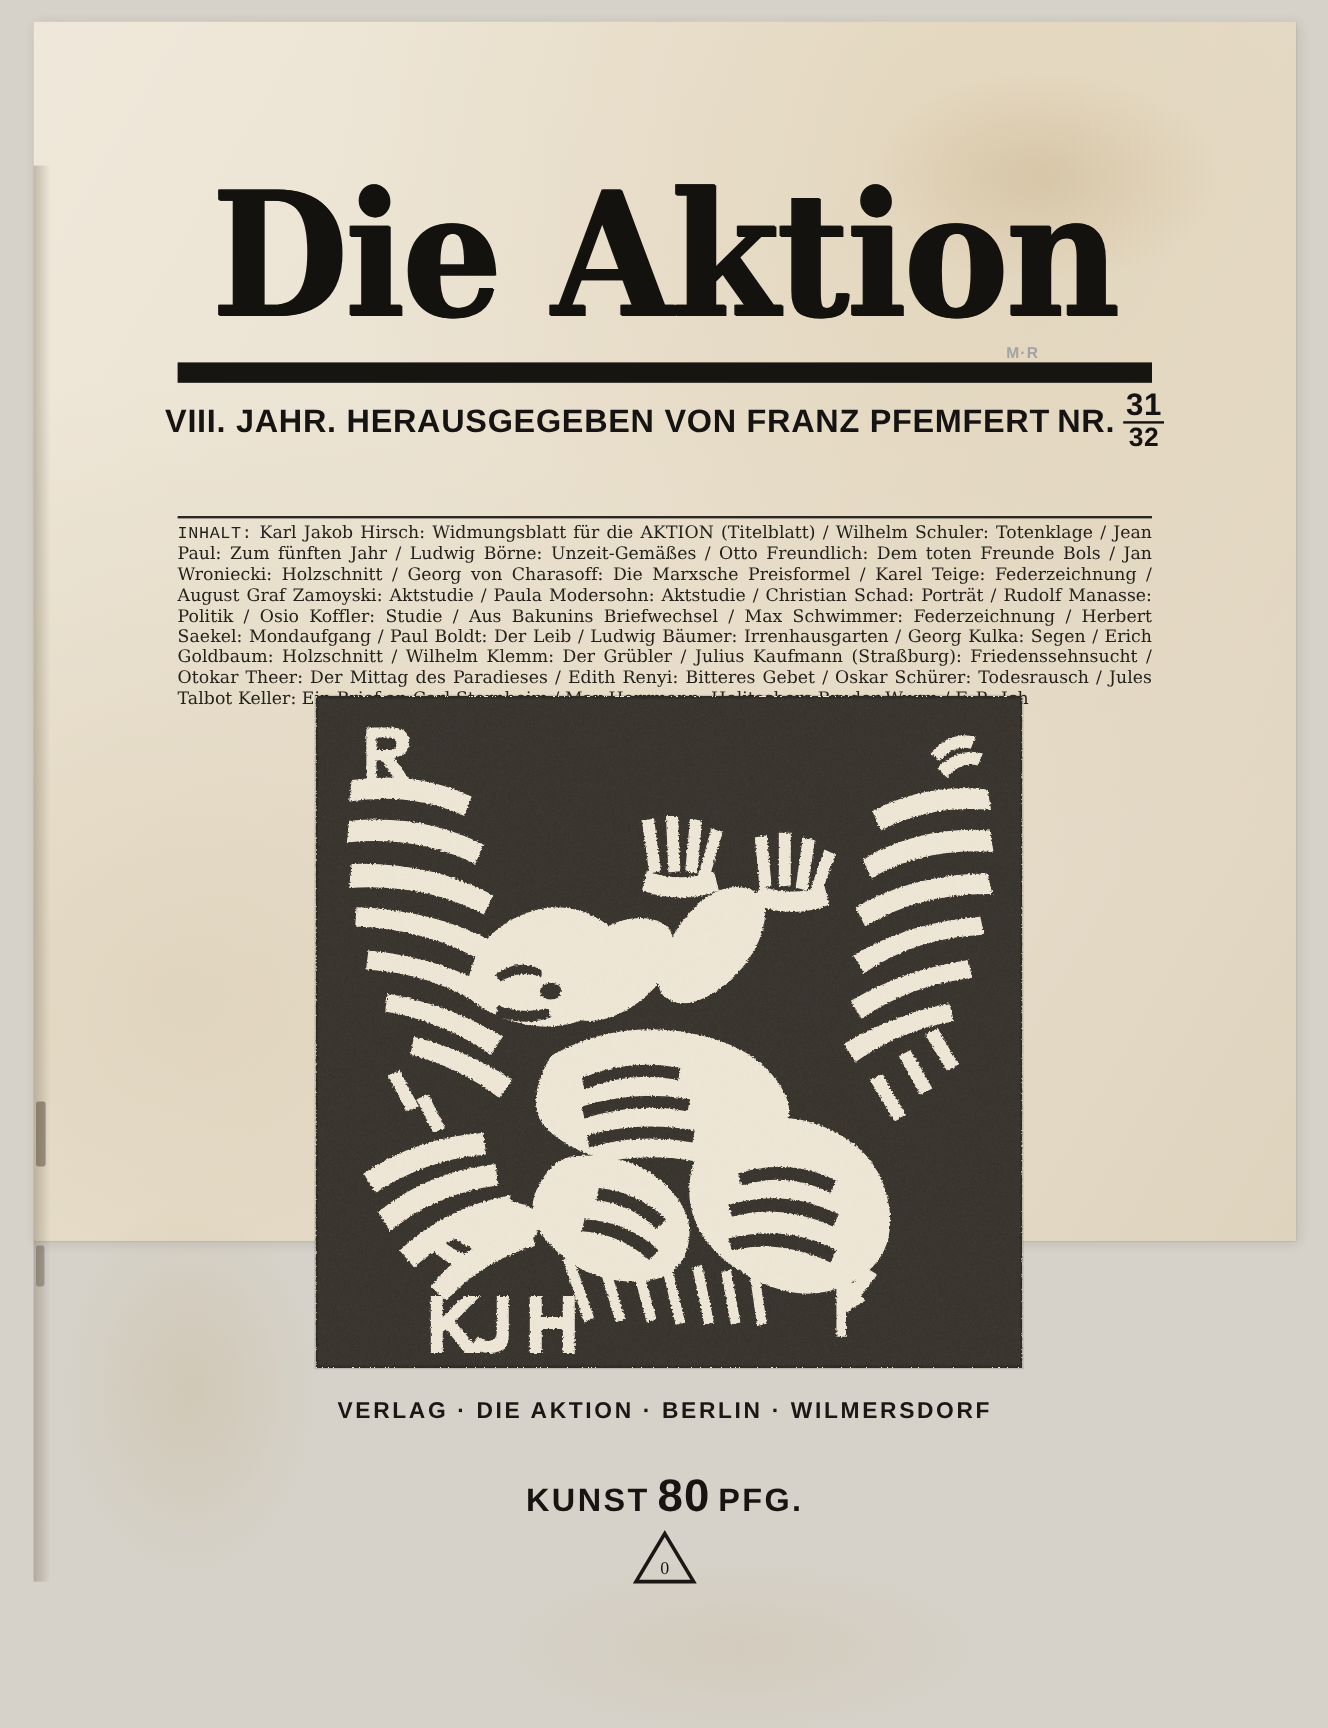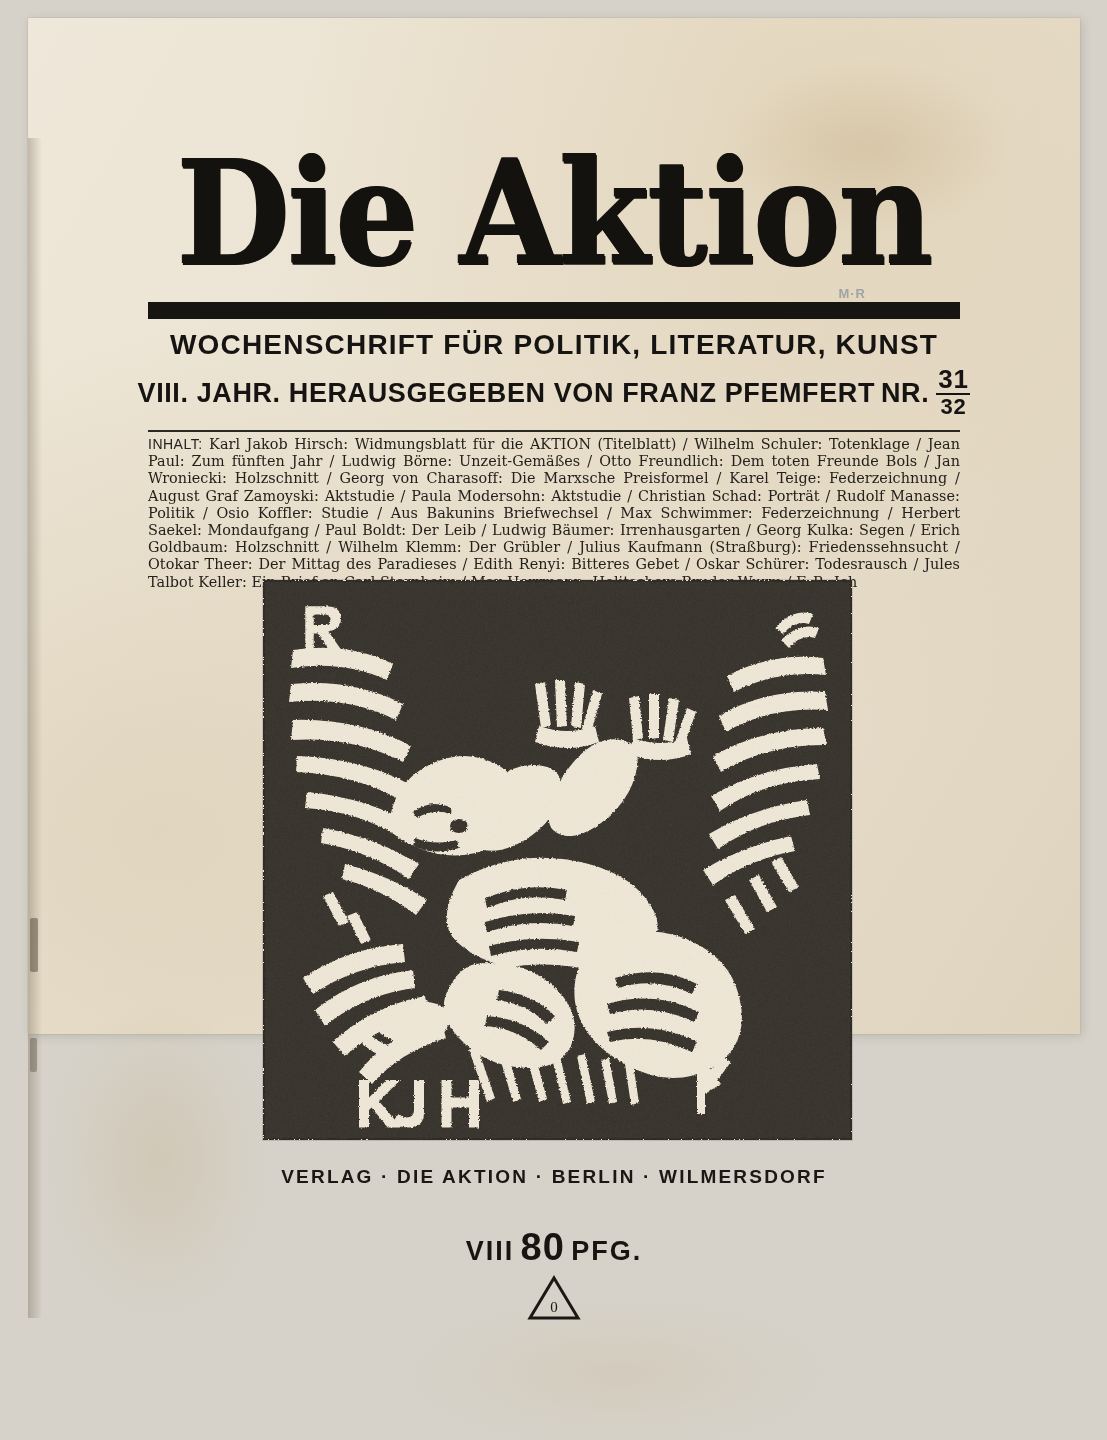--- a/index.html
+++ b/index.html
@@ -158,21 +158,21 @@
     left: 120px;
     top: 418px;
     width: 812px;
     font-family: "DejaVu Serif", serif;
     font-size: 14.4px;
     line-height: 17.2px;
     color: #24211c;
     text-align: justify;
     letter-spacing: 0.05px;
   }
-  #contents .lbl { font-family: Liberation Sans, sans-serif; font-size: 14px; letter-spacing: 0.5px; }
+  #contents .lbl { font-family: Liberation Mono, monospace; font-size: 14px; letter-spacing: 0.5px; }
   #contents .last { text-align: center; display: block; }
 
   
   #artwork {
     position: absolute;
     left: 235px;
     top: 562px;
     width: 589px;
     height: 560px;
     background: #f0e9da;
@@ -227,21 +227,20 @@
     <div class="stain" id="stain3"></div>
     <div id="edge-left"></div>
     <div id="tear1"></div>
     <div id="tear2"></div>
 
     <div id="masthead">
       <div id="title-word">Die Aktion</div>
       <div id="rule">
         <span id="rule-monogram">M·R</span>
       </div>
-      <div id="subtitle">WOCHENSCHRIFT FÜR POLITIK, LITERATUR, KUNST</div>
       <div id="issue-line">
         <span>VIII. JAHR. HERAUSGEGEBEN VON FRANZ PFEMFERT</span>
         <span class="nr-label">NR.</span>
         <span id="issue-fraction">
           <span class="num">31</span>
           <span class="den">32</span>
         </span>
       </div>
     </div>
 
@@ -403,21 +402,21 @@
           </g>
 
           <rect x="0" y="0" width="589" height="560" filter="url(#grain)" opacity="0.5"></rect>
         </g>
       </svg>
     </div>
 
     <div id="imprint">VERLAG · DIE AKTION · BERLIN · WILMERSDORF</div>
 
     <div id="price">
-      <span class="small">VIII</span>
+      <span class="small">KUNST</span>
       <span class="big">80</span>
       <span class="small">PFG.</span>
     </div>
 
     <div id="colophon">
       <svg width="56" height="48" viewBox="0 0 56 48" xmlns="http://www.w3.org/2000/svg">
         <path d="M28 4 L52 44 L4 44 Z" fill="none" stroke="#1a1714" stroke-width="3"></path>
         <text x="28" y="38" text-anchor="middle" font-family="Liberation Serif, serif" font-size="15" fill="#1a1714" id="colophon-text">0</text>
       </svg>
     </div>

